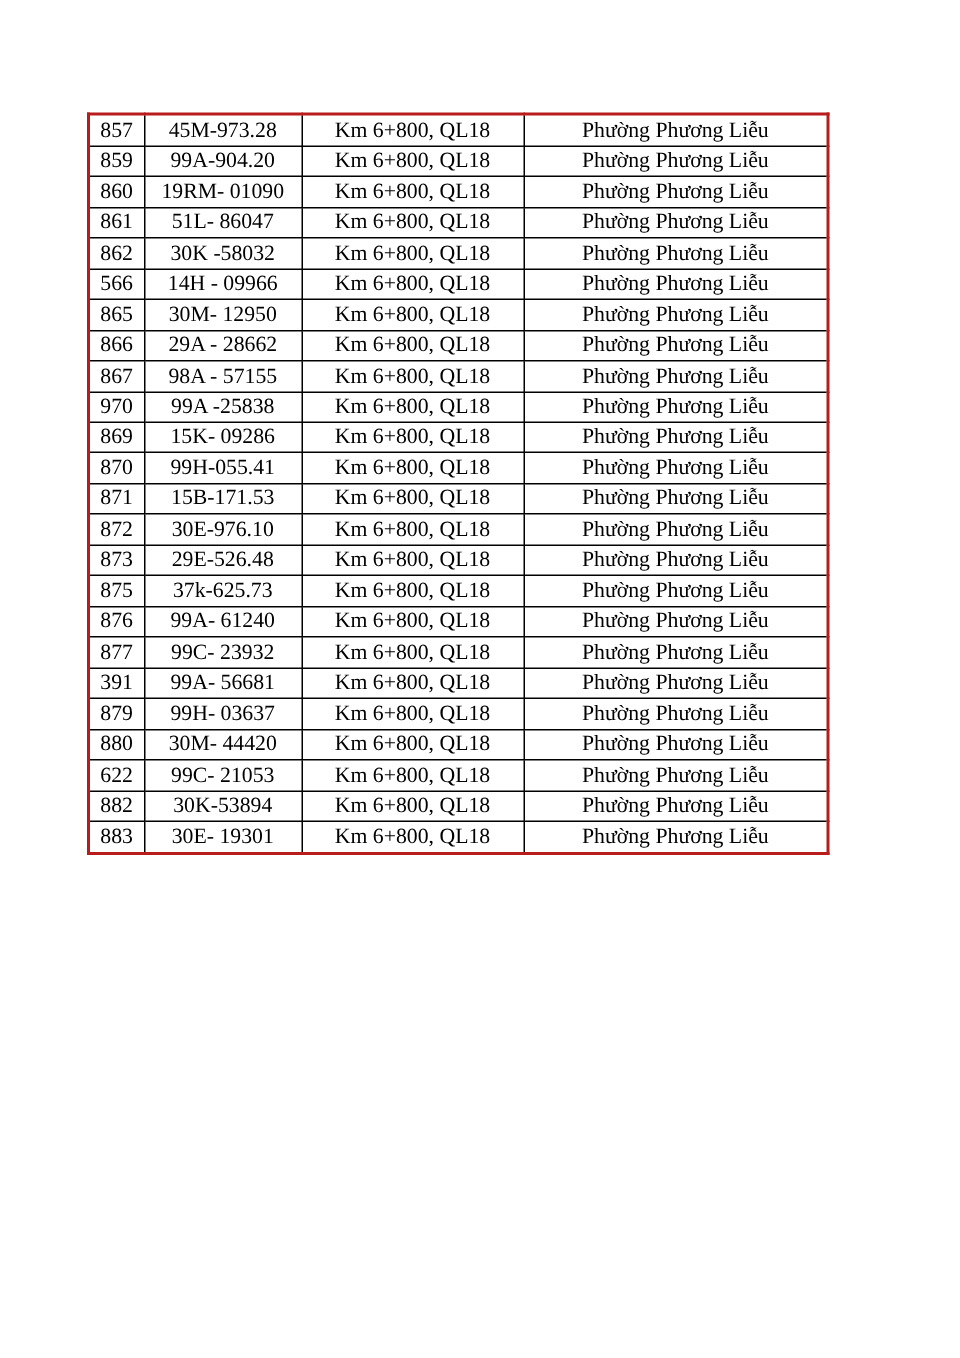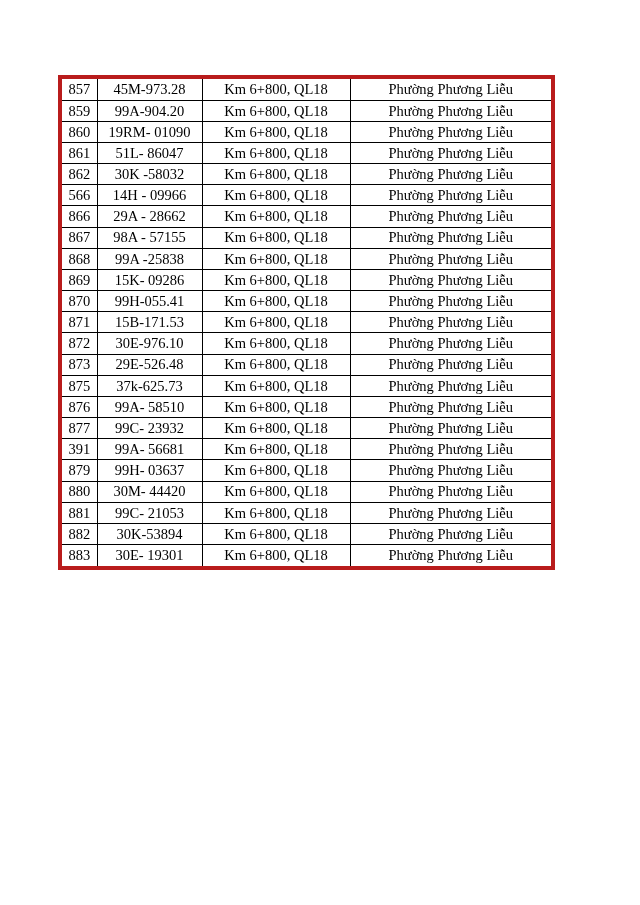--- a/index.html
+++ b/index.html
@@ -16,21 +16,21 @@
     font-family: "Liberation Serif", "DejaVu Serif", serif;
   }
   table.doc-table {
     position: absolute;
     left: 58px;
     top: 75px;
     width: 493px;
     height: 495px;
     border-collapse: collapse;
     table-layout: fixed;
-    border: 4px solid #b91c1c;
+    border: 2px solid #b91c1c;
   }
   table.doc-table td {
     border: 1px solid #000000;
     text-align: center;
     vertical-align: middle;
     font-size: 14.5px;
     line-height: 1;
     color: #000000;
     padding: 0;
     white-space: nowrap;
@@ -79,33 +79,39 @@
           <td>Km 6+800, QL18</td>
           <td>Phường Phương Liễu</td>
         </tr>
         <tr>
           <td>566</td>
           <td>14H - 09966</td>
           <td>Km 6+800, QL18</td>
           <td>Phường Phương Liễu</td>
         </tr>
         <tr>
+          <td>865</td>
+          <td>30M- 12950</td>
+          <td>Km 6+800, QL18</td>
+          <td>Phường Phương Liễu</td>
+        </tr>
+        <tr>
           <td>866</td>
           <td>29A - 28662</td>
           <td>Km 6+800, QL18</td>
           <td>Phường Phương Liễu</td>
         </tr>
         <tr>
           <td>867</td>
           <td>98A - 57155</td>
           <td>Km 6+800, QL18</td>
           <td>Phường Phương Liễu</td>
         </tr>
         <tr>
-          <td>868</td>
+          <td>970</td>
           <td>99A -25838</td>
           <td>Km 6+800, QL18</td>
           <td>Phường Phương Liễu</td>
         </tr>
         <tr>
           <td>869</td>
           <td>15K- 09286</td>
           <td>Km 6+800, QL18</td>
           <td>Phường Phương Liễu</td>
         </tr>
@@ -134,21 +140,21 @@
           <td>Phường Phương Liễu</td>
         </tr>
         <tr>
           <td>875</td>
           <td>37k-625.73</td>
           <td>Km 6+800, QL18</td>
           <td>Phường Phương Liễu</td>
         </tr>
         <tr>
           <td>876</td>
-          <td>99A- 58510</td>
+          <td>99A- 61240</td>
           <td>Km 6+800, QL18</td>
           <td>Phường Phương Liễu</td>
         </tr>
         <tr>
           <td>877</td>
           <td>99C- 23932</td>
           <td>Km 6+800, QL18</td>
           <td>Phường Phương Liễu</td>
         </tr>
         <tr>
@@ -163,21 +169,21 @@
           <td>Km 6+800, QL18</td>
           <td>Phường Phương Liễu</td>
         </tr>
         <tr>
           <td>880</td>
           <td>30M- 44420</td>
           <td>Km 6+800, QL18</td>
           <td>Phường Phương Liễu</td>
         </tr>
         <tr>
-          <td>881</td>
+          <td>622</td>
           <td>99C- 21053</td>
           <td>Km 6+800, QL18</td>
           <td>Phường Phương Liễu</td>
         </tr>
         <tr>
           <td>882</td>
           <td>30K-53894</td>
           <td>Km 6+800, QL18</td>
           <td>Phường Phương Liễu</td>
         </tr>

